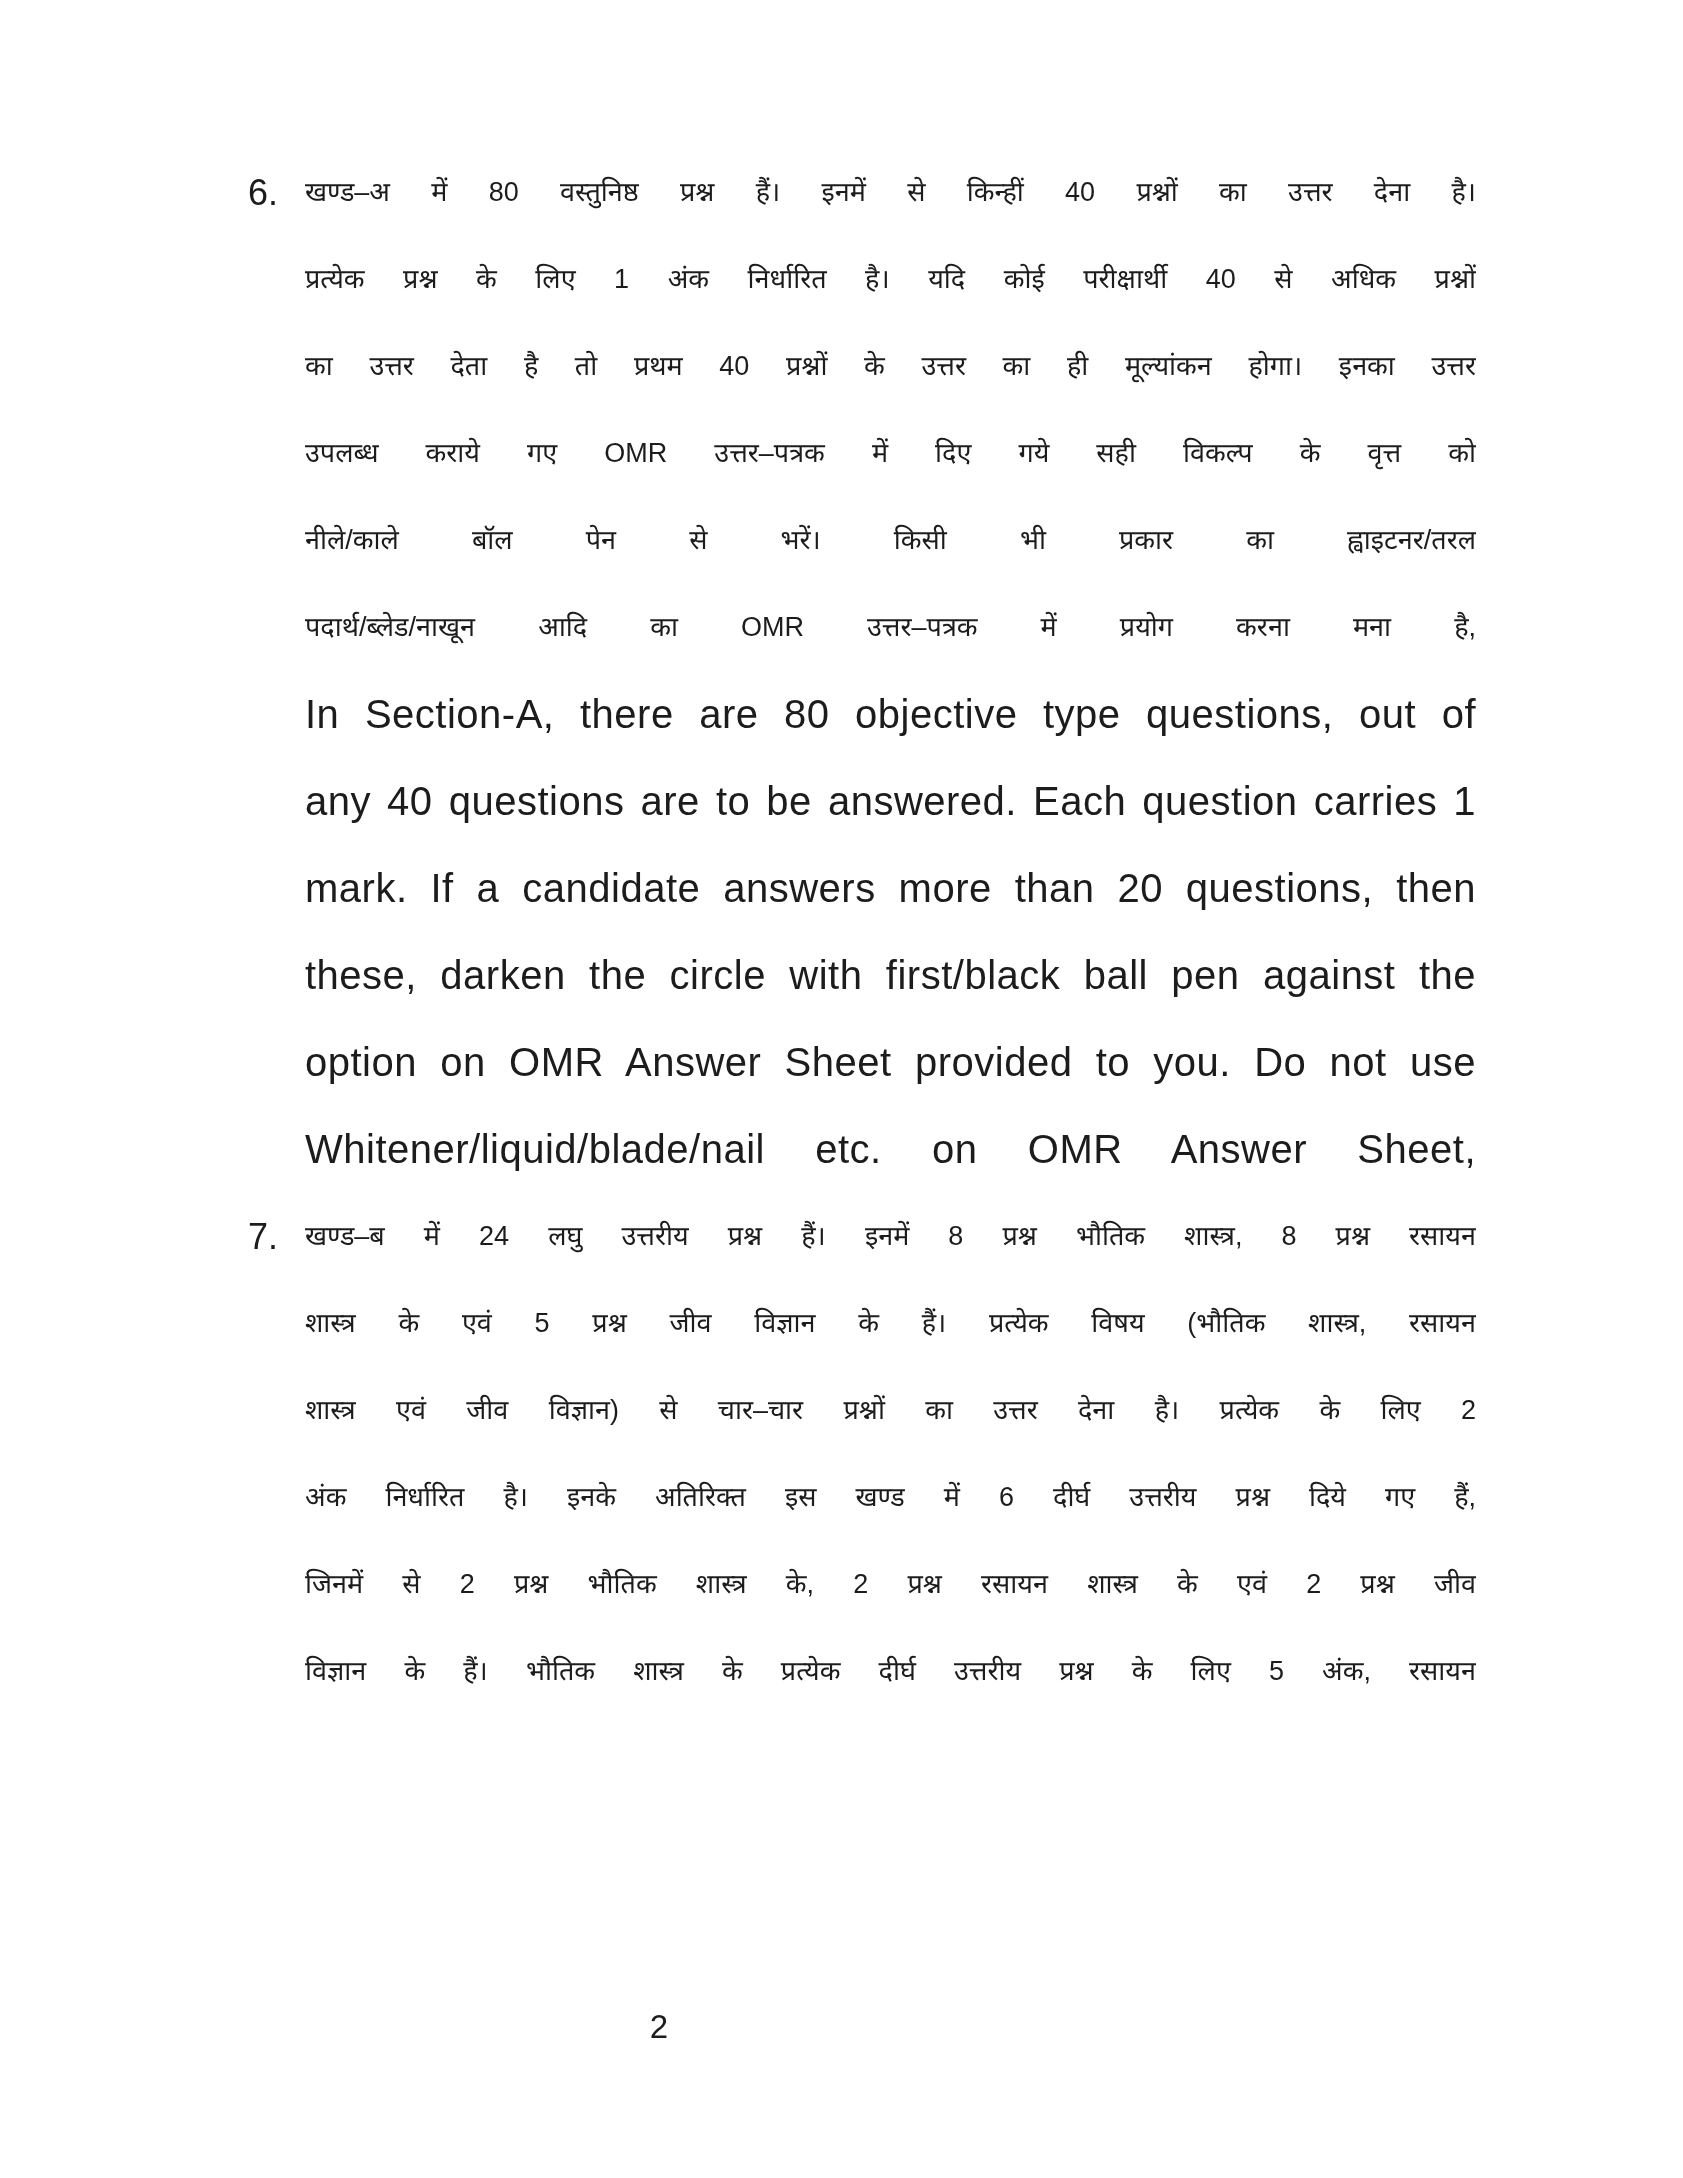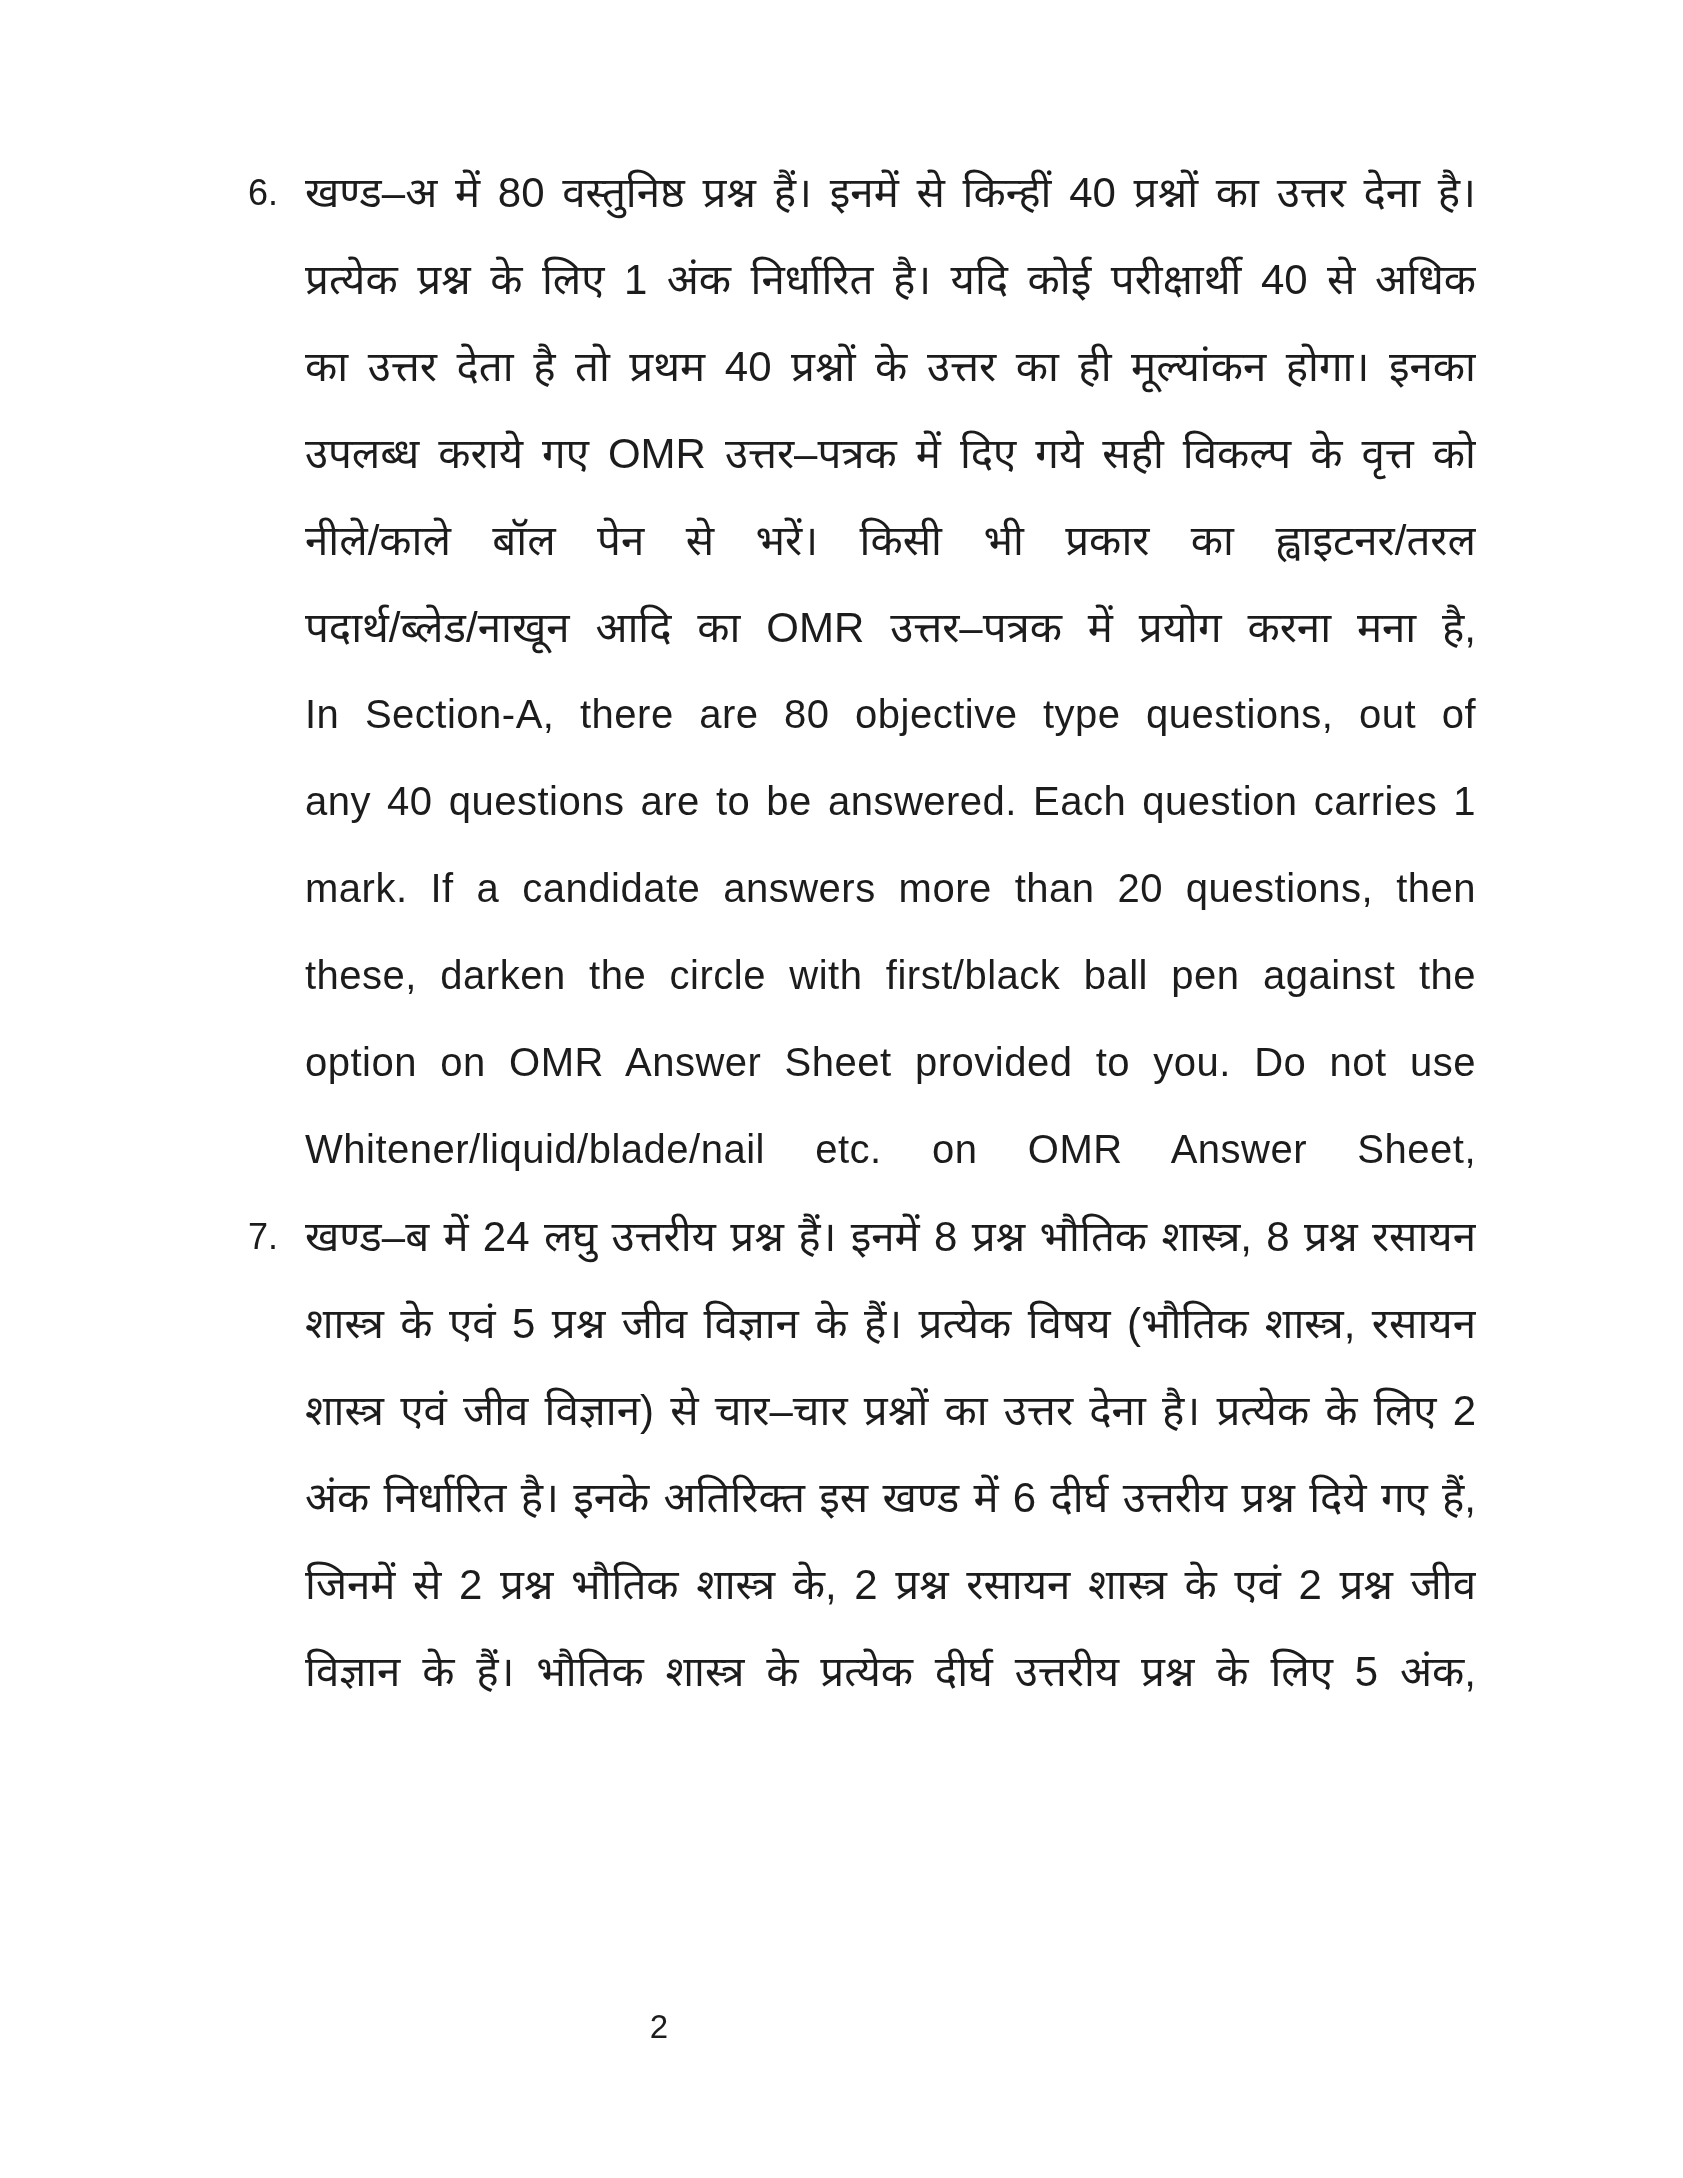--- a/index.html
+++ b/index.html
@@ -46,21 +46,21 @@
     height: 87px;
     overflow: hidden;
     text-align: justify;
     text-align-last: justify;
     word-spacing: 2px;
   }
   .line.last {
     text-align-last: left;
   }
   .hindi .line {
-    font-size: 42px;
+    font-size: 27px;
   }
   .english .line {
     font-size: 40px;
     letter-spacing: 0.5px;
   }
   .hindi b {
     font-weight: normal;
   }
   .footer {
     position: absolute;

